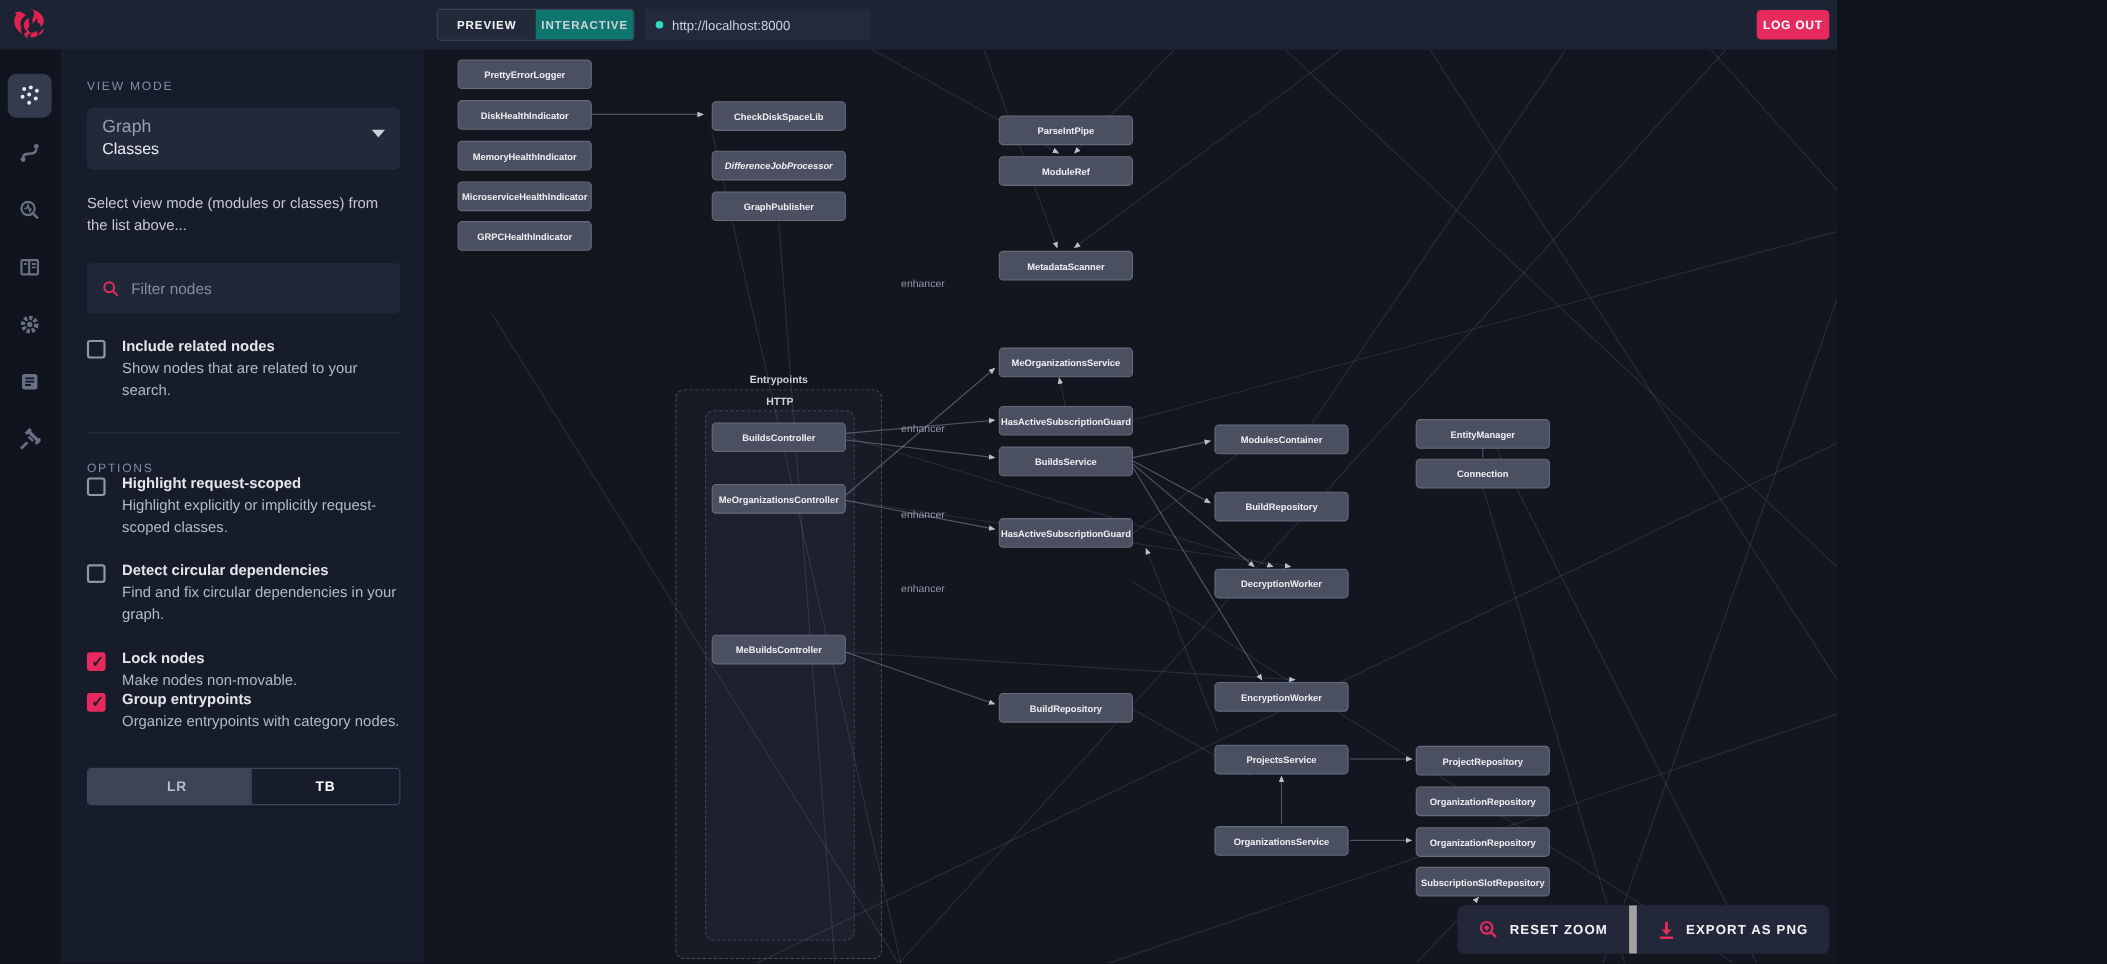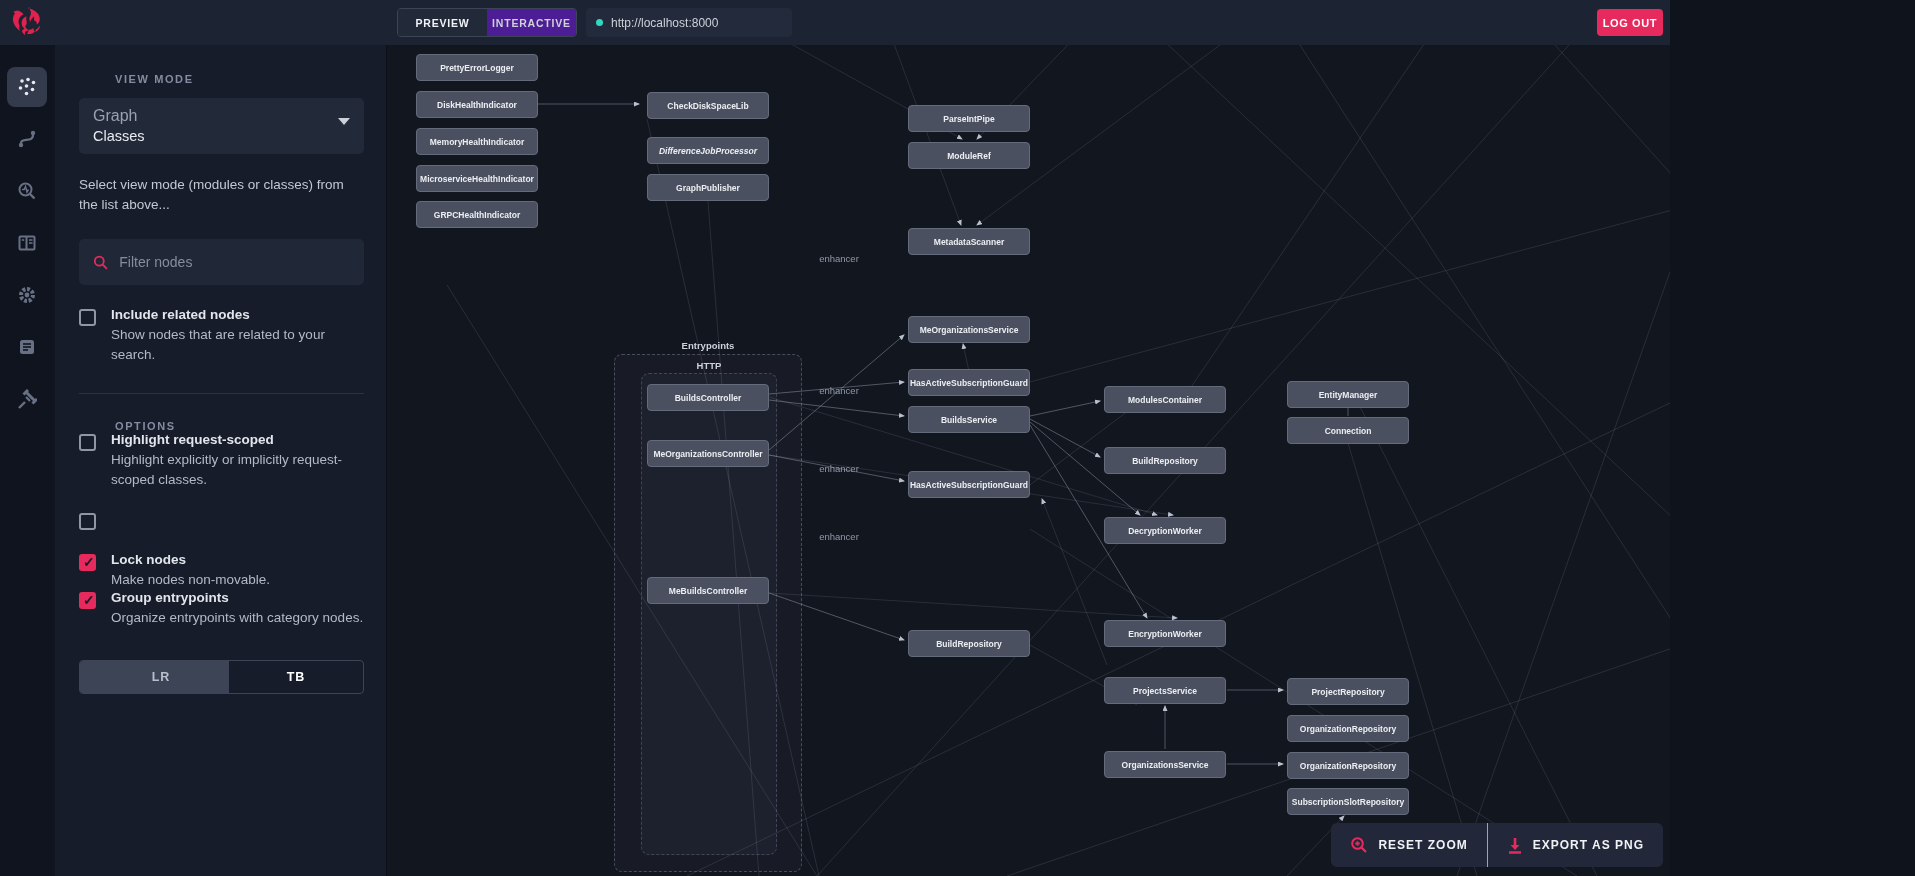--- a/index.html
+++ b/index.html
@@ -7,21 +7,21 @@
     font-family:"Liberation Sans", sans-serif; }
   .app { width:1670px; height:876px; display:flex; flex-direction:column; }
 
   
   .topbar { position:relative; height:45px; flex:0 0 45px; background:#1c2332; z-index:5; }
   .logo { position:absolute; left:8px; top:4px; width:38px; height:38px; }
   .tabs { position:absolute; left:397px; top:8px; height:29px; display:flex;
     border:1px solid #3d4456; border-radius:4px; overflow:hidden; }
   .tab { width:89px; height:100%; background:#222939; border:none; color:#f2f3f6;
     font-family:inherit; font-size:10.5px; font-weight:bold; letter-spacing:.8px; cursor:pointer; }
-  .tab.active { background:#4c1d95; color:#cdd1da; }
+  .tab.active { background:#0f766e; color:#cdd1da; }
   .urlbox { position:absolute; left:586px; top:8px; width:206px; height:29px; background:#232a3b;
     border-radius:4px; display:flex; align-items:center; padding:0 10px; gap:8px; }
   .urldot { width:7px; height:7px; border-radius:50%; background:#2fd9c0; flex:0 0 auto; }
   .urltext { color:#ccd1d9; font-size:12px; white-space:nowrap; }
   .logout { position:absolute; right:7px; top:9px; height:27px; padding:0 6px; border:none;
     border-radius:4px; background:#e62a5d; color:#fff; font-family:inherit; font-size:11px;
     font-weight:bold; letter-spacing:.6px; cursor:pointer; }
 
   
   .row { flex:1; display:flex; min-height:0; }
@@ -29,21 +29,21 @@
   
   .rail { width:55px; flex:0 0 55px; background:#10141e; position:relative; }
   .rail-item { position:absolute; left:7px; width:40px; height:40px; border-radius:8px;
     display:flex; align-items:center; justify-content:center; cursor:pointer; }
   .rail-item.selected { background:#343b4d; }
   .rail-item svg { display:block; }
 
   
   .sidebar { width:332px; flex:0 0 332px; background:#161c2a; padding:28px 22px 0 24px;
     border-right:1px solid #0c0f17; overflow:hidden; }
-  .sec-header { font-size:11px; font-weight:bold; letter-spacing:1.6px; color:#858ca0;margin-left:36px; }
+  .sec-header { font-size:11px; font-weight:normal; letter-spacing:1.6px; color:#858ca0; }
   .select { margin-top:13px; background:#222939; border-radius:5px; padding:9px 12px 10px 14px;
     position:relative; cursor:pointer; }
   .select-label { display:block; font-size:16px; color:#9aa1b0; }
   .select-value { display:block; margin-top:3px; font-size:14.5px; color:#e9ebf0; }
   .chevron { position:absolute; right:14px; top:20px; width:0; height:0;
     border-left:6px solid transparent; border-right:6px solid transparent; border-top:7px solid #ccd0da; }
   .hint { margin-top:21px; font-size:13.5px; line-height:1.45; color:#c3c8d2; }
   .filter { margin-top:25px; background:#202736; border-radius:5px; height:46px; display:flex;
     align-items:center; padding:0 14px; gap:11px; }
   .filter input { background:transparent; border:none; outline:none; color:#d6dae2;
@@ -78,21 +78,21 @@
   .gnode { position:absolute; width:122px; height:27px; background:#4a505f;
     border:1px solid #636b7d; border-radius:4px; color:#eceef3; font-size:8.5px; font-weight:bold;
     display:flex; align-items:center; justify-content:center; white-space:nowrap; cursor:pointer; }
   .edge-label { position:absolute; transform:translate(-50%,-50%); font-size:9.5px; color:#9099ab; }
 
   .canvas-controls { position:absolute; right:7px; bottom:9px; display:flex; height:44px;
     border-radius:6px; overflow:hidden; background:#222839; }
   .ctrl-btn { display:flex; align-items:center; gap:10px; padding:0 19px; background:transparent;
     border:none; color:#f0f2f5; font-family:inherit; font-size:12px; font-weight:bold;
     letter-spacing:1px; cursor:pointer; }
-  .ctrl-btn + .ctrl-btn { border-left:1px solid #a3a3a3; }
+  .ctrl-btn + .ctrl-btn { border-left:7px solid #a3a3a3; }
 </style>
 </head>
 <body>
 
 <div class="app">
 
   <div class="topbar">
     <svg class="logo" viewBox="0 0 40 40">
       <path fill="#e0234e" d="M23.5 3.5c-.8 0-1.6.2-2.3.4 1.5 1 2.3 2.3 2.7 3.8.1.3.1.5.1.8 0 .2.1.4.1.6.2 2.4-.6 2.7-1.1 4.1-.8 1.8-.6 3.8.4 5.4.1.2.2.4.4.6-.5-3.1 2.2-3.6 2.7-5.5.1-.4.1-.8.1-1.2 1 1.2 1.2 3 .6 4.6.9.5 1.9.9 2.3 1.4.8 1 .9 2 .7 3.1 1.7-1.1 3-3 3.2-5.1.3-2.9-1-5.7-3.1-7.6-2-1.9-4.5-3.2-7.2-3.9-.5-.1-1-.2-1.6-.3-.3-.1-.7-.2-1-.2zM10.2 6.9c-1.8.1-3.3.6-4.6 1.2.8.7 1.2.9 1.7 1.9-1.9 2.4-2.6 5.7-1.8 8.8.9 3.7 3.6 7.4 7.2 9.6-1-2.1-1.2-4-.5-5.7-1.5-2.8-1.6-6.2.3-8.8 1-1.4 2.4-2.5 3.9-3.2-2-1.9-4-3.2-6.2-3.8zm9.4 6.1c-2.3.6-4.3 2.4-5 4.8-.9 3 .2 6.2 2.6 8 .2.2.6.4.8.5-.8-2.4 1-3.5 1.6-5.4.3-1 .1-2-.1-3-.3-1.7-.5-3.5.1-4.9zM33 22.8c-.6 1.8-2 3.3-3.8 4.1.1.9-.1 1.8-.6 2.6 2.2-.7 4-2.5 4.7-4.8.2-.6.3-1.3-.3-1.9zm-14.9.9c-.3 1.9-1.7 3.5-3.5 4.2.3 1.8 1.3 3.4 2.9 4.4l.9.5-.4-1c-.4-1.2-.1-2.2.7-3.1 1-.1 2-.6 2.7-1.4-1.5-.8-2.7-2-3.3-3.6zm8.4 1.6c-1.3 1.3-3.1 2-5 1.9.2 1.5-.3 3-1.4 4.1 2.9.7 6-.1 8.1-2.2-.9-1.1-1.5-2.4-1.7-3.8z"></path>
     </svg>
@@ -205,20 +205,24 @@
       <label class="opt mt20">
         <span class="cb"></span>
         <span class="opt-text">
           <span class="opt-label">Highlight request-scoped</span>
           <span class="opt-desc">Highlight explicitly or implicitly request-scoped classes.</span>
         </span>
       </label>
 
       <label class="opt mt22">
         <span class="cb"></span>
+        <span class="opt-text">
+          <span class="opt-label">Detect circular dependencies</span>
+          <span class="opt-desc">Find and fix circular dependencies in your graph.</span>
+        </span>
       </label>
 
       <label class="opt mt22">
         <span class="cb on"></span>
         <span class="opt-text">
           <span class="opt-label">Lock nodes</span>
           <span class="opt-desc">Make nodes non-movable.</span>
         </span>
       </label>
 

